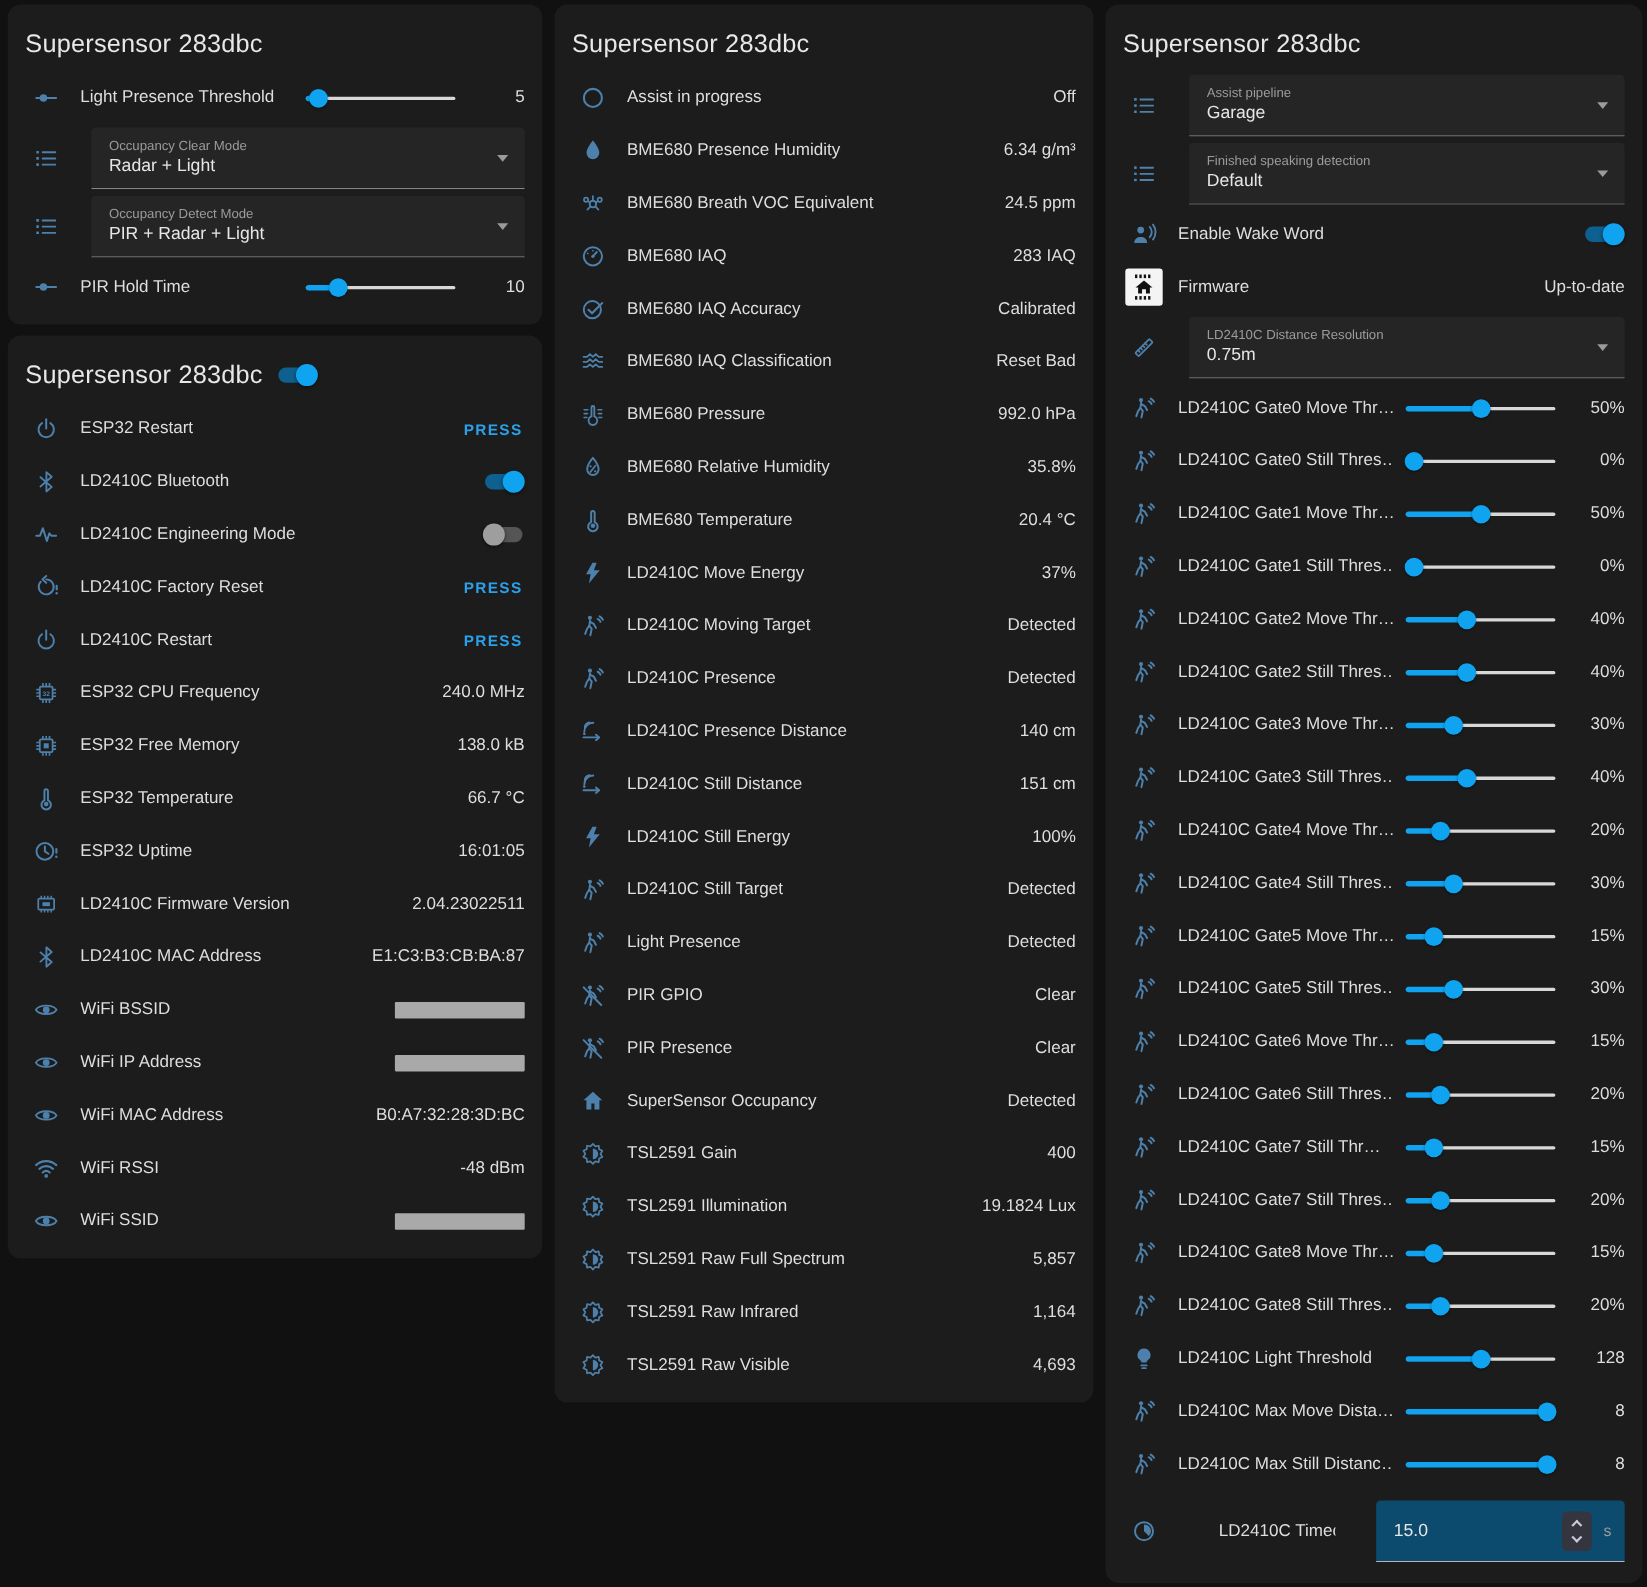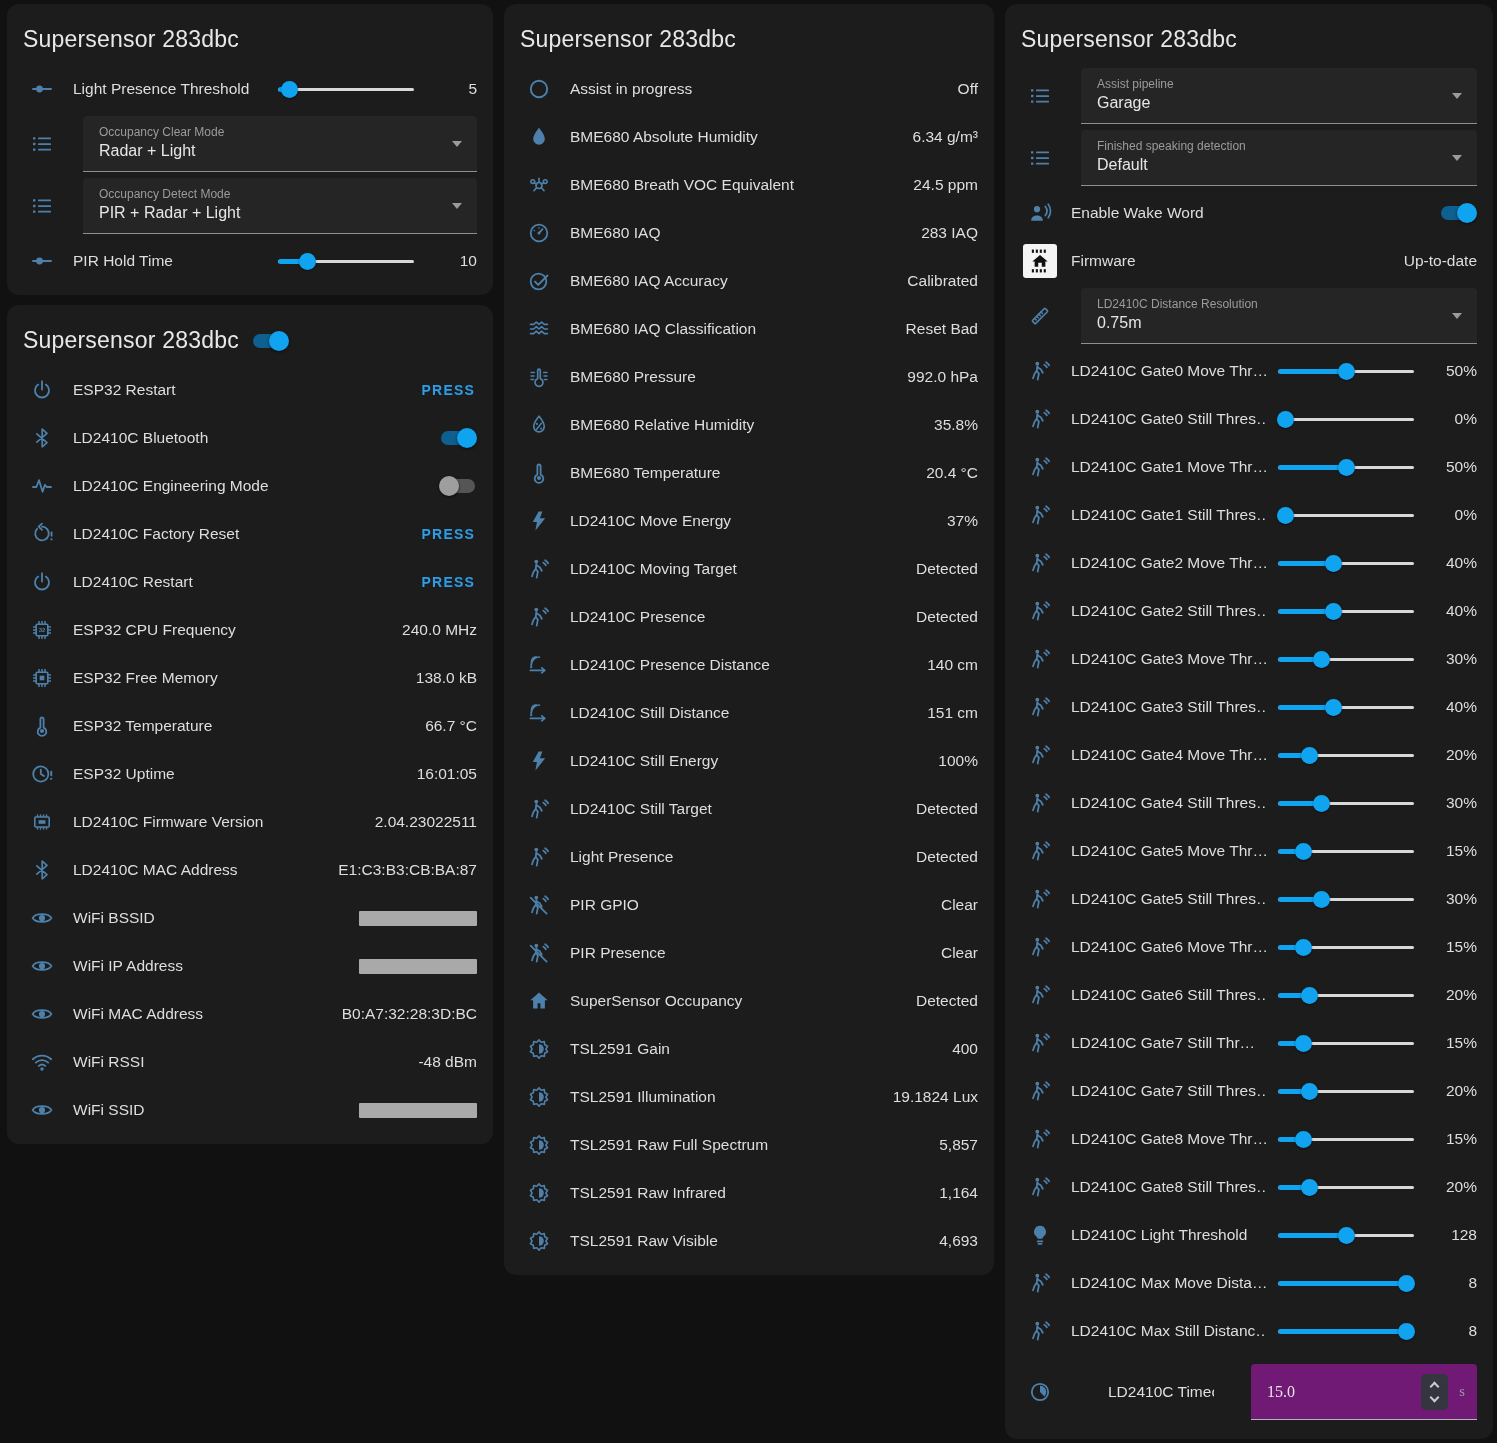--- a/index.html
+++ b/index.html
@@ -43,21 +43,21 @@
     background:#252525;border-radius:4px 4px 0 0;border-bottom:1px solid #8f8f8f;cursor:pointer;}
   .selectbox .flabel{font-size:12px;color:var(--text2);white-space:nowrap;overflow:hidden;}
   .selectbox .sval{font-size:16px;color:#e6e6e6;margin-top:3px;white-space:nowrap;overflow:hidden;}
   .selectbox .arrow{position:absolute;right:15px;top:25px;width:0;height:0;
     border-left:5.5px solid transparent;border-right:5.5px solid transparent;border-top:6px solid #9b9b9b;}
   
   .redact{width:118px;height:15px;background:#a9a9a9;border-radius:1px;margin-left:12px;}
   
   .number-row{height:74px;gap:37px;}
   .numbox{width:226px;height:56px;margin-left:auto;display:flex;align-items:center;padding:0 12px 0 16px;
-    background:#701a75;border-radius:4px 4px 0 0;border-bottom:1.5px solid #b5b5bf;font-family:Liberation Serif, serif;}
+    background:#0c4a6e;border-radius:4px 4px 0 0;border-bottom:1.5px solid #b5b5bf;}
   .numbox .nval{flex:1;font-size:16px;color:#e6e6e6;}
   .stepper{width:27px;height:36px;border-radius:5px;background:#35353f;display:flex;flex-direction:column;
     align-items:center;justify-content:center;cursor:pointer;flex:none;}
   .stepper .chev{width:7px;height:7px;border-left:2px solid #c9cad6;border-top:2px solid #c9cad6;}
   .stepper .chev.up{transform:rotate(45deg);margin-bottom:2px;}
   .stepper .chev.down{transform:rotate(225deg);margin-top:2px;}
   .numbox .unit{margin-left:11px;font-size:14.5px;color:var(--text2);}
   
   .fw{width:34px;height:34px;flex:none;background:#f4f4f4;border-radius:3px;margin:0 14px 0 2px;
     display:flex;align-items:center;justify-content:center;}
@@ -389,21 +389,21 @@
           </span>
           <span class="label">Assist in progress</span>
           <span class="value">Off</span>
         </div>
         <div class="row">
           <span class="icon">
             <svg viewBox="0 0 24 24">
               <path fill="currentColor" d="M12 2.8S6.2 9.6 6.2 13.9a5.8 5.8 0 0 0 11.6 0C17.8 9.6 12 2.8 12 2.8Z"></path>
             </svg>
           </span>
-          <span class="label">BME680 Absolute Humidity</span>
+          <span class="label">BME680 Presence Humidity</span>
           <span class="value">6.34 g/m³</span>
         </div>
         <div class="row">
           <span class="icon">
             <svg viewBox="0 0 24 24">
               <g fill="none" stroke="currentColor" stroke-linecap="round" stroke-linejoin="round" stroke-width="1.6">
                 <circle cx="12" cy="12.5" r="3"></circle>
                 <circle cx="5.8" cy="8.6" r="1.9"></circle>
                 <circle cx="18.2" cy="8.6" r="1.9"></circle>
                 <line x1="7.4" y1="9.8" x2="9.6" y2="11.2"></line>

